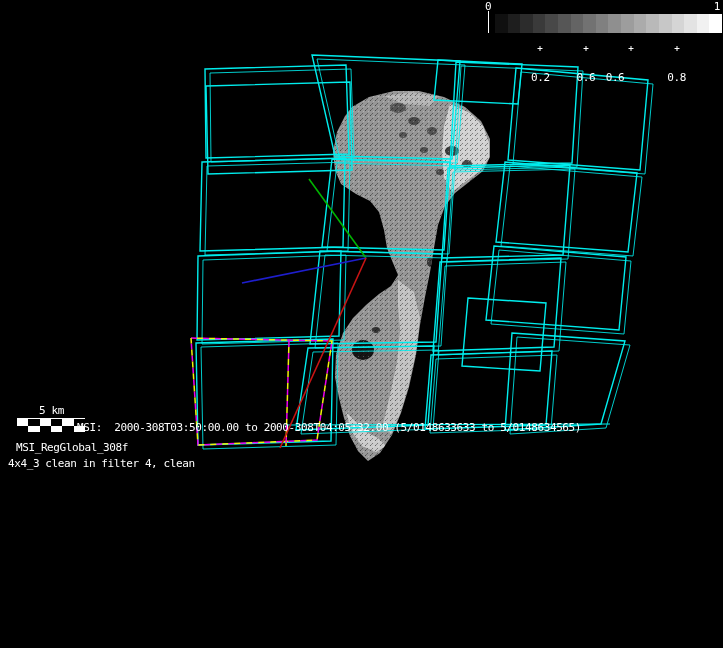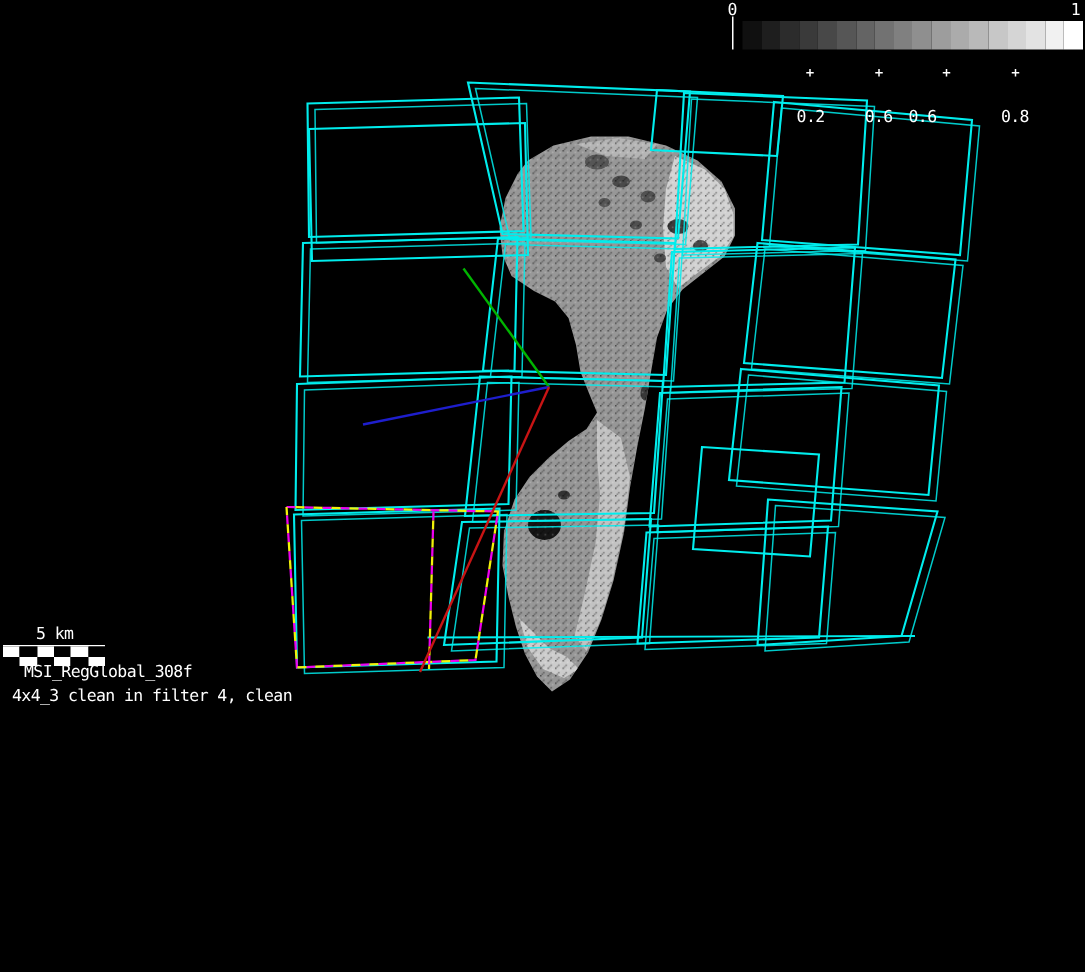--- a/index.html
+++ b/index.html
@@ -12,21 +12,21 @@
   #cb-zero{position:absolute;left:-10px;top:0px;}
   #cb-one{position:absolute;right:2px;top:0px;}
   #cb-zero-tick{position:absolute;left:-7px;top:11px;width:1px;height:22px;background:#fff;}
   #cb-steps{position:absolute;left:0;top:14px;width:227px;height:19px;display:flex;}
   #cb-steps div{flex:1;}
   .cb-ticklabel{position:absolute;top:35px;transform:translateX(-50%);font-size:11px;letter-spacing:-0.4px;white-space:pre;margin-top:36px;}
   .cb-tickcross{position:absolute;top:46px;width:5px;height:5px;transform:translateX(-50%);}
   .cb-tickcross:before{content:"";position:absolute;left:2px;top:0;width:1px;height:5px;background:#fff;}
   .cb-tickcross:after{content:"";position:absolute;left:0;top:2px;width:5px;height:1px;background:#fff;}
   
-  #scalebar{position:absolute;left:2px;top:404px;width:69px;margin-top:12px;}
+  #scalebar{position:absolute;left:17px;top:404px;width:69px;}
   #sb-label{display:block;text-align:center;font-size:11px;line-height:13px;letter-spacing:-0.4px;}
   #sb-checker{margin-top:1px;width:68px;height:13px;display:flex;flex-wrap:wrap;border-top:1px solid #fff;}
   #sb-checker div{width:11.33px;height:6.5px;}
   .w{background:#fff;} .b{background:#000;}
 </style>
 </head>
 <body>
 
 <div id="screen">
 
@@ -163,15 +163,16 @@
         <div class="b"></div>
         <div class="b"></div>
         <div class="w"></div>
         <div class="b"></div>
         <div class="w"></div>
         <div class="b"></div>
         <div class="w"></div>
       </div>
   </div>
 
+  <div class="txt" style="left:77px;top:421px;">MSI:  2000-308T03:50:00.00 to 2000-308T04:05:32.00 (5/0148633633 to 5/0148634565)</div>
   <div class="txt" style="left:16px;top:441px;">MSI_RegGlobal_308f</div>
   <div class="txt" style="left:8px;top:457px;">4x4_3 clean in filter 4, clean</div>
 </div>
 
 </body></html>

